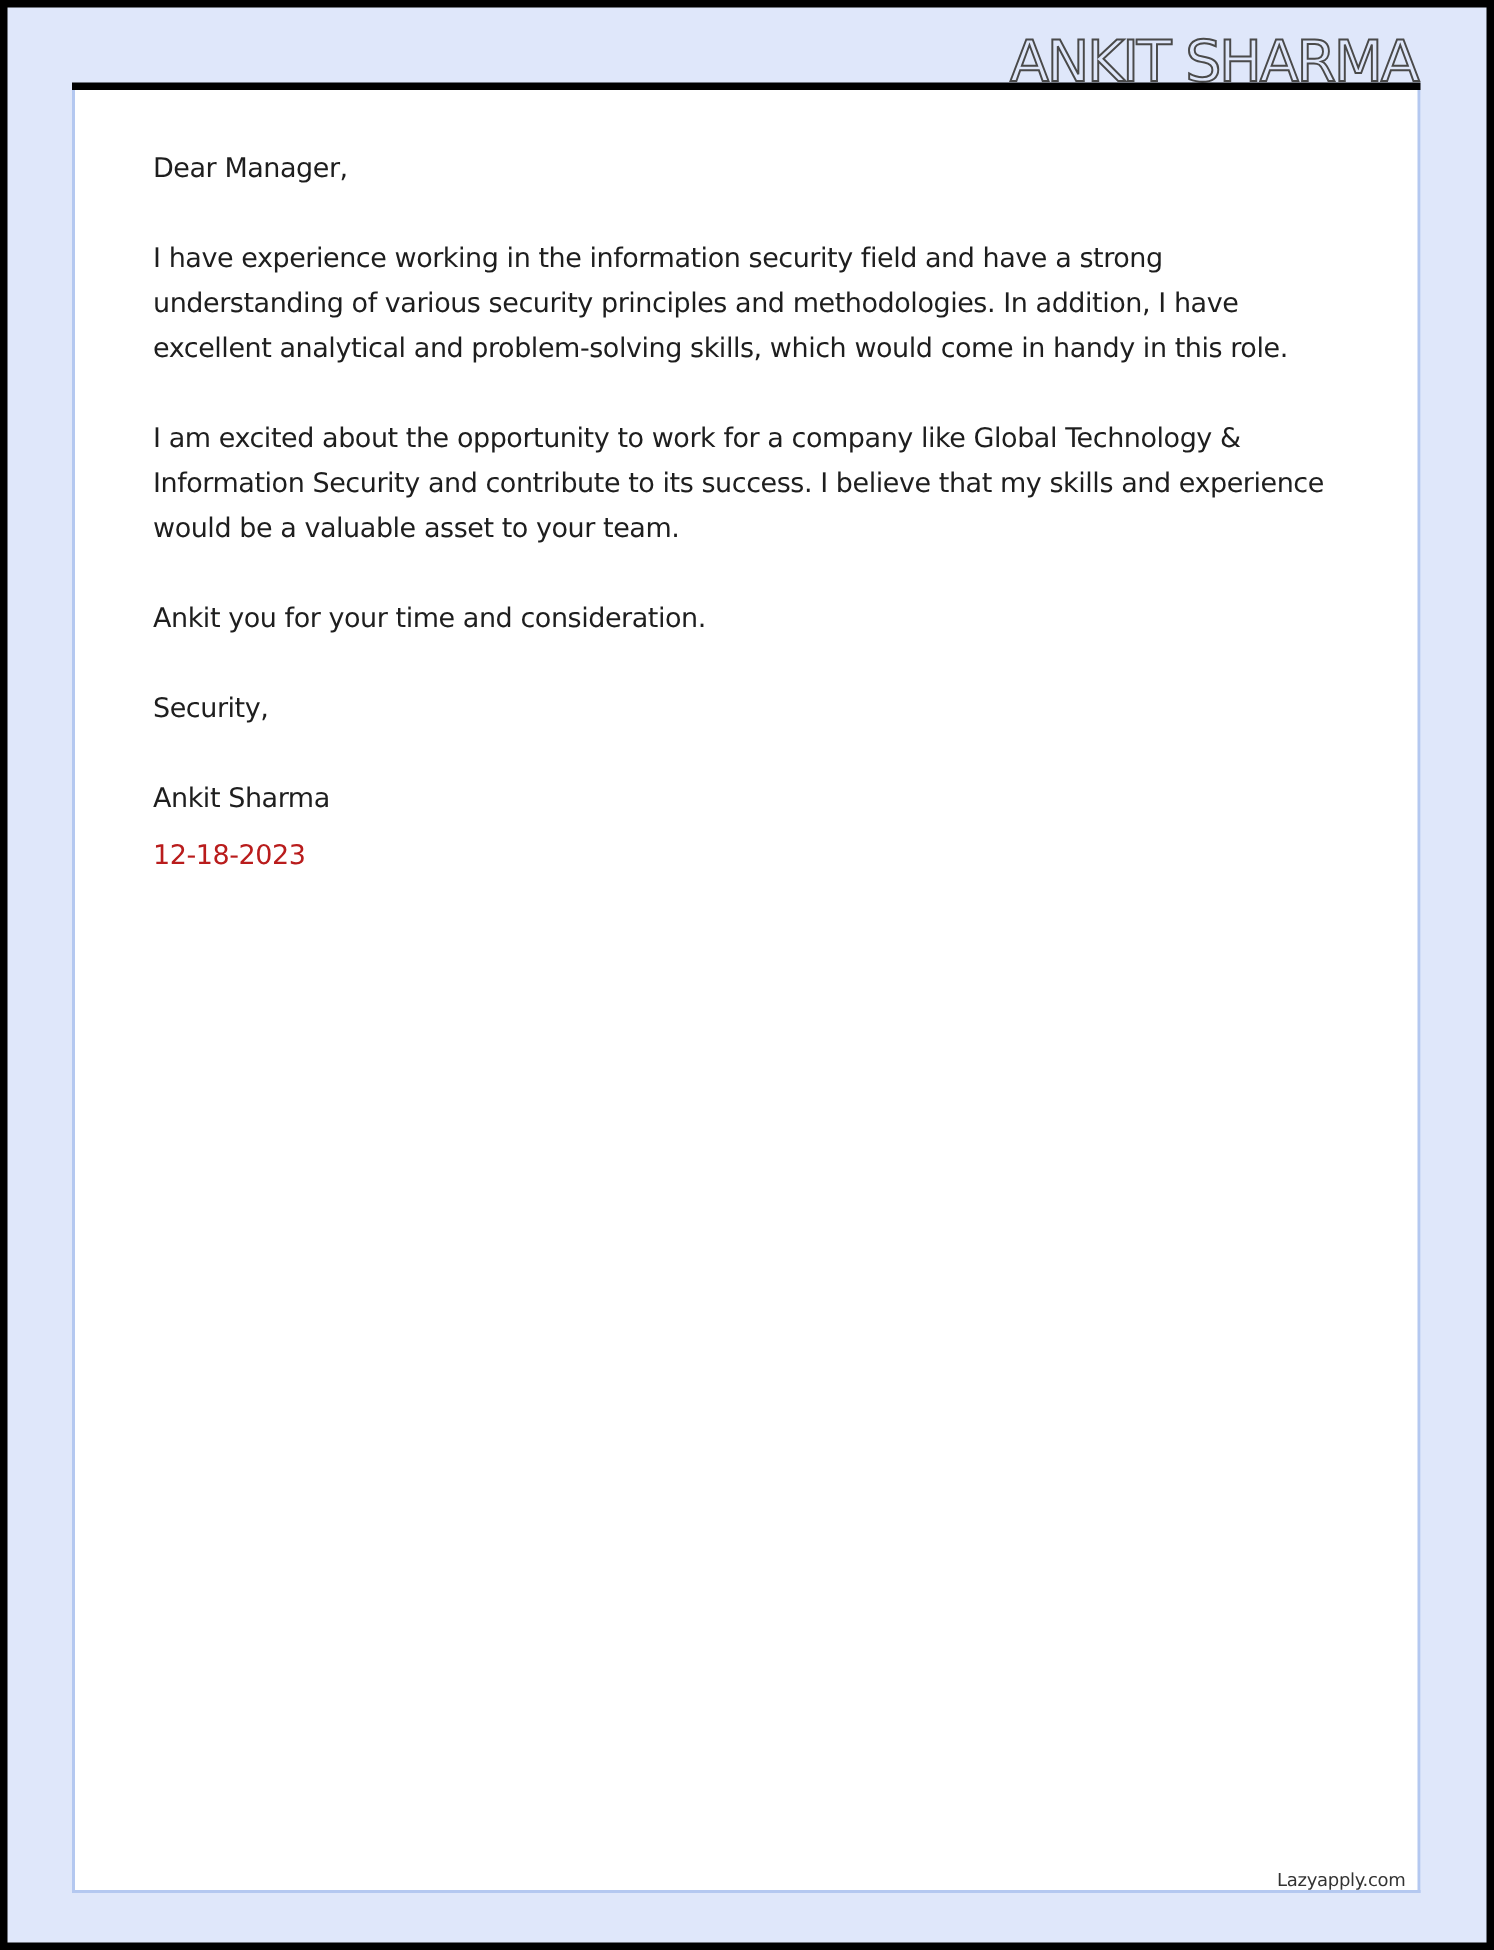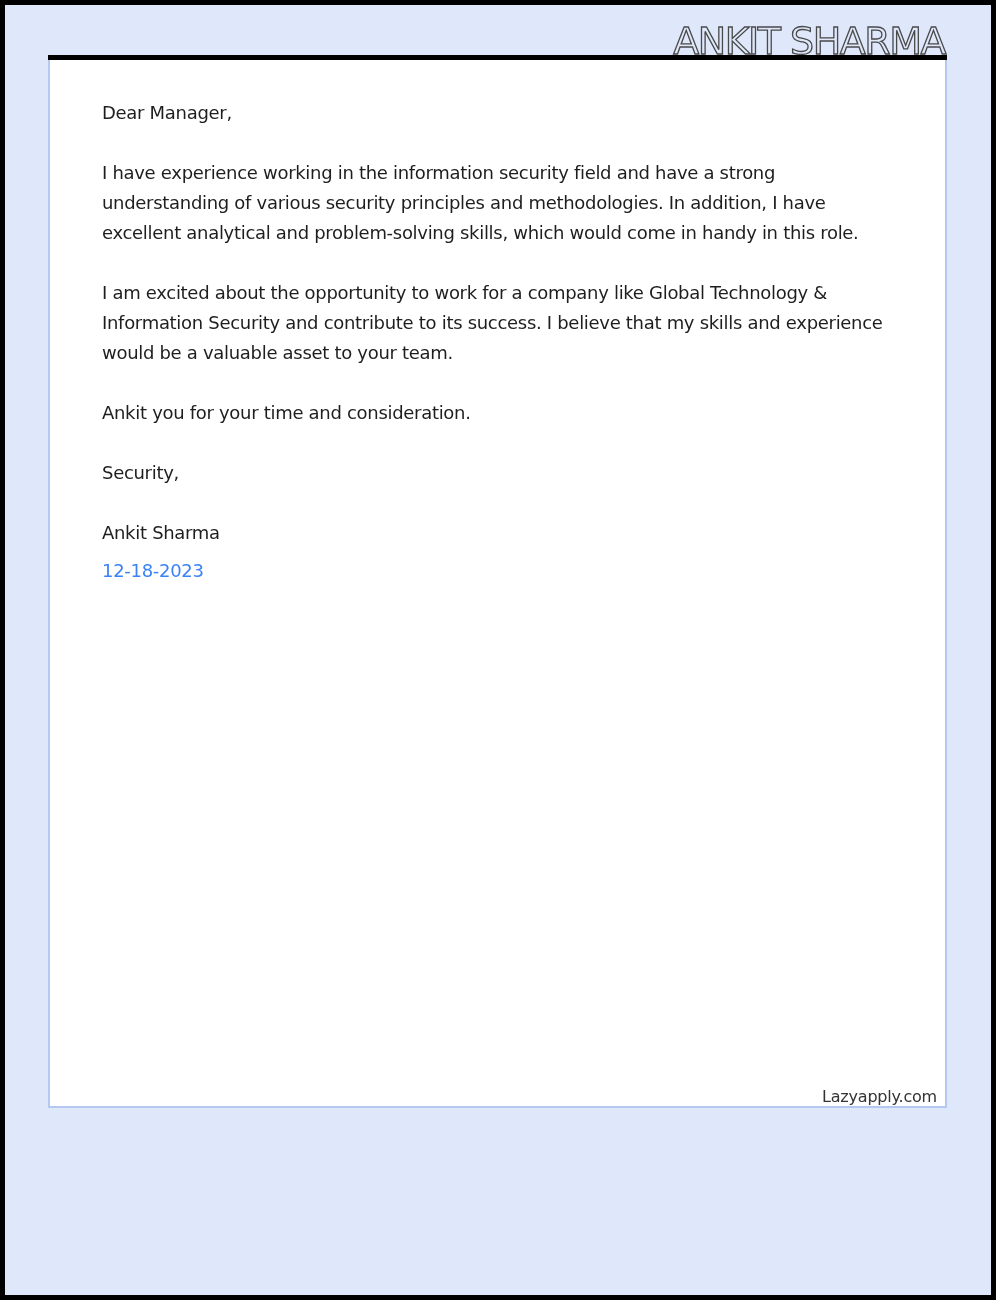--- a/index.html
+++ b/index.html
@@ -34,21 +34,21 @@
       top: 50px;
       width: 899px;
       height: 5px;
       background: #000;
     }
     .card {
       position: absolute;
       left: 43px;
       top: 55px;
       width: 899px;
-      height: 1048px;
+      height: 1202px;
       box-sizing: border-box;
       background: #fff;
       border-left: 2px solid #b4c8f0;
       border-right: 2px solid #b4c8f0;
       border-bottom: 2px solid #b4c8f0;
     }
     .letter {
       position: absolute;
       left: 52px;
       top: 38px;
@@ -59,29 +59,29 @@
       color: #1e1e1e;
       letter-spacing: -0.3px;
     }
     .letter p {
       margin: 0 0 30px 0;
     }
     .letter p.signature {
       margin-bottom: 8px;
     }
     .letter .date {
-      color: #3b82f6;
+      color: #b91c1c;
       margin: 0;
     }
     .footer-brand {
       position: absolute;
       right: 8px;
       bottom: 0px;
       font-family: "DejaVu Sans", sans-serif;
-      font-size: 16px;
+      font-size: 12px;
       color: #333;
       letter-spacing: -0.2px;
     }
   </style>
 </head>
 <body>
 
 <div class="header-name">ANKIT SHARMA</div>
 <div class="top-rule"></div>
 

